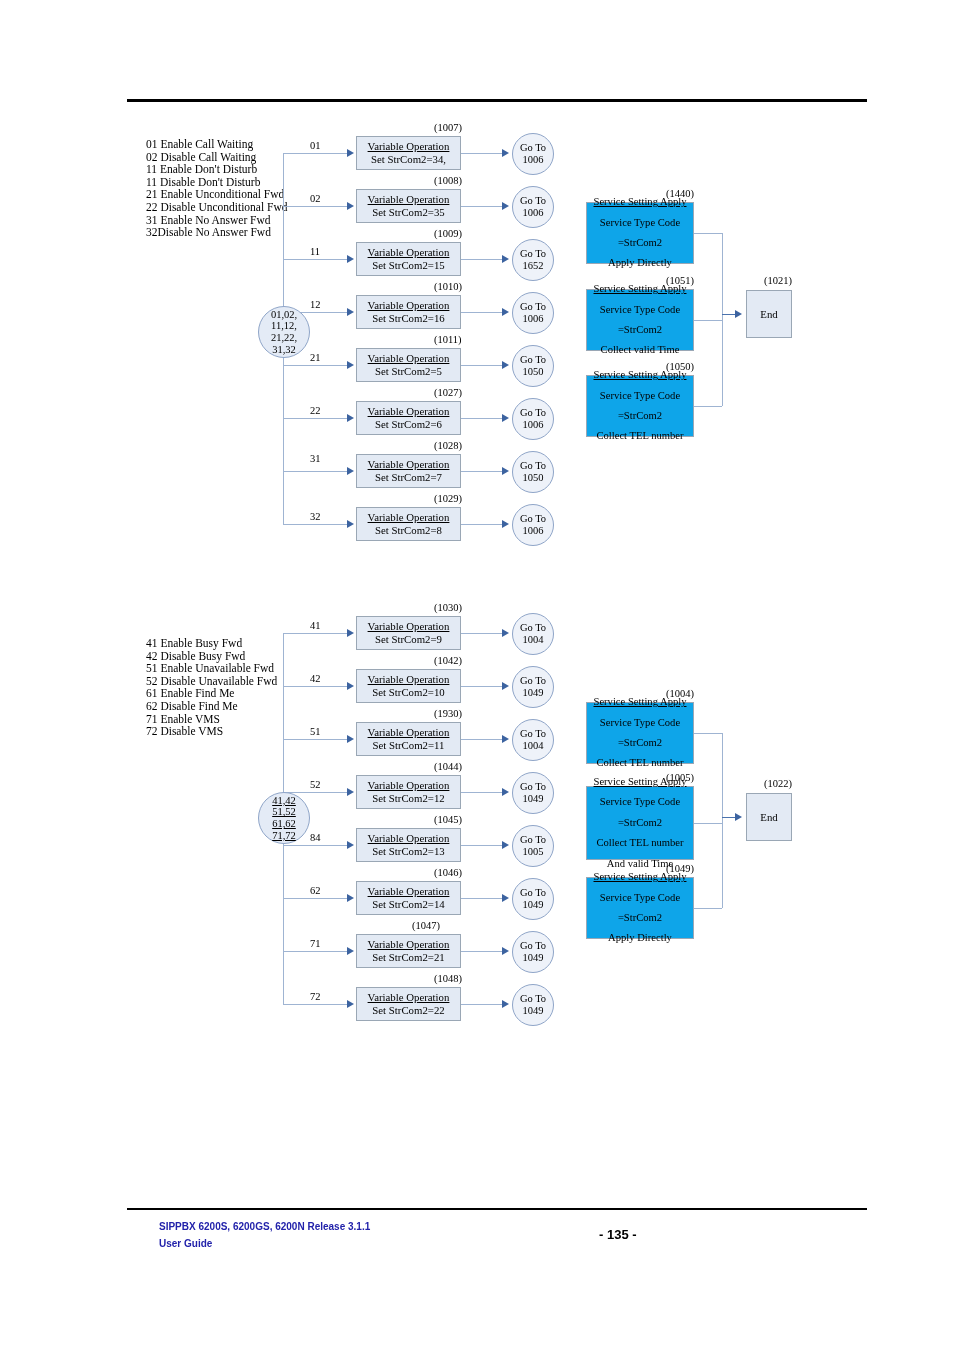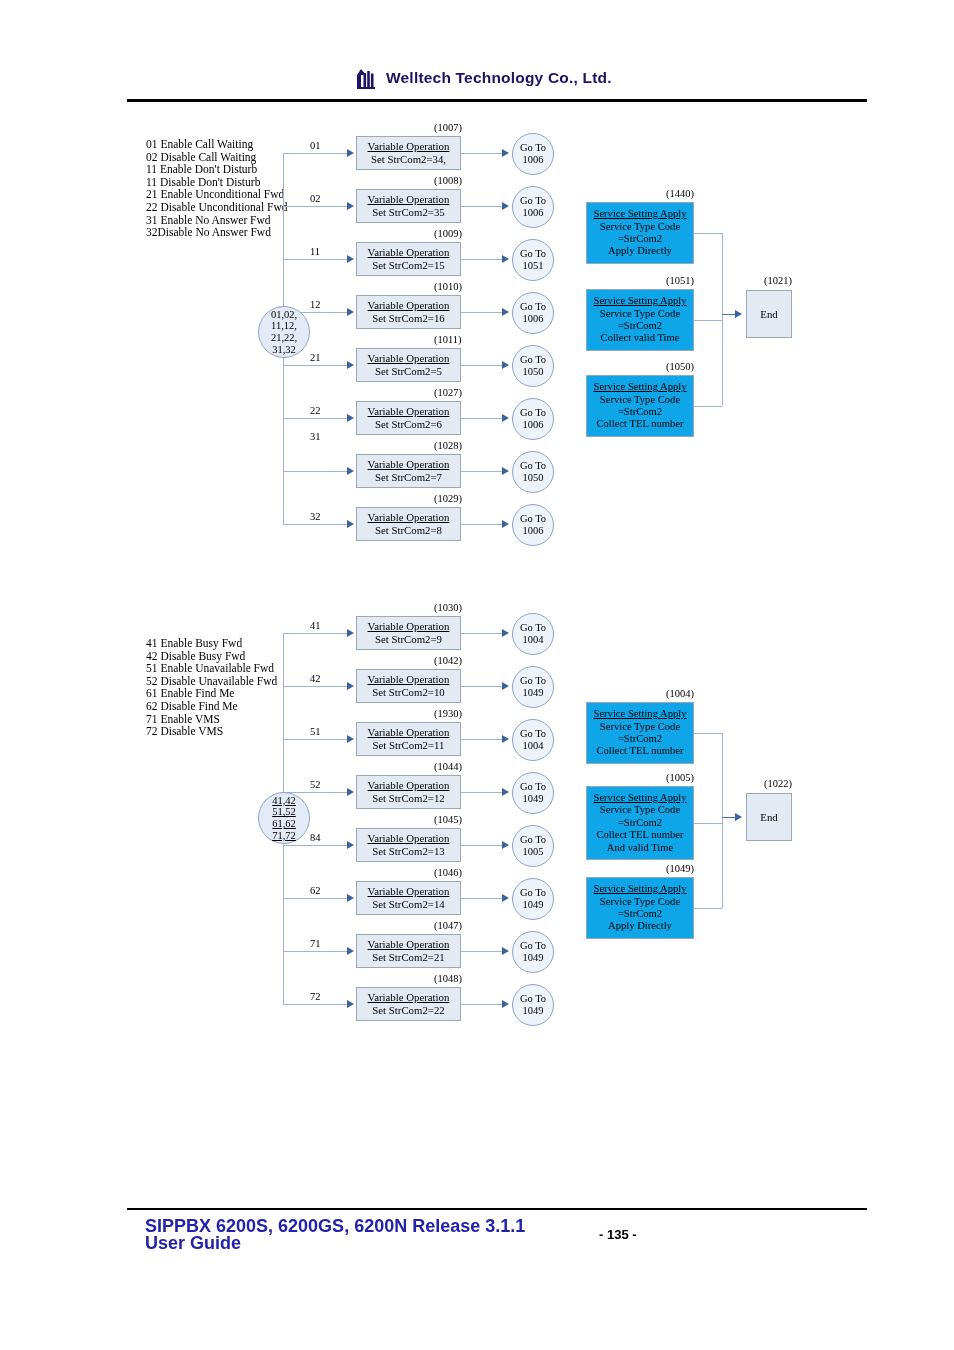--- a/index.html
+++ b/index.html
@@ -9,21 +9,21 @@
   
   .hdr{position:absolute;left:127px;top:62px;width:740px;height:46px;}
   .hdr-inner{position:absolute;left:228px;top:4px;display:flex;align-items:center;gap:5px;}
   .logo{width:26px;height:24px;position:relative;display:block;}
   .hdr-title{font-family:"Liberation Sans",sans-serif;font-weight:bold;font-size:15.5px;color:#1b1464;letter-spacing:.2px;white-space:nowrap;}
   .hdr-rule{position:absolute;left:0;top:37px;width:740px;height:3px;background:#000;}
 
   
   .ftr{position:absolute;left:127px;top:1208px;width:740px;}
   .ftr-rule{position:absolute;left:0;top:0;width:740px;height:2px;background:#000;}
-  .ftr-txt{position:absolute;left:18px;top:10px;font-family:"Liberation Sans",sans-serif;font-weight:bold;font-size:18px;color:#2222aa;line-height:17px;white-space:nowrap;}
+  .ftr-txt{position:absolute;left:32px;top:10px;font-family:"Liberation Sans",sans-serif;font-weight:bold;font-size:10px;color:#2222aa;line-height:17px;white-space:nowrap;}
   .ftr-pg{position:absolute;left:472px;top:19px;font-family:"Liberation Sans",sans-serif;font-weight:bold;font-size:13px;color:#000;white-space:nowrap;}
 
   
   .legend{position:absolute;font-size:11.5px;line-height:12.6px;white-space:nowrap;color:#000;}
   .legend div{height:12.6px;}
 
   .dcircle{position:absolute;border:1px solid #8fa5c8;background:#e4ebf6;border-radius:50%;
            display:flex;flex-direction:column;align-items:center;justify-content:center;
            font-size:10.5px;line-height:11.6px;color:#000;}
   .dcircle span{display:block;}
@@ -31,21 +31,21 @@
   .gbox{position:absolute;border:1px solid #9aa7b5;background:#e3eaf4;box-sizing:border-box;
         display:flex;flex-direction:column;align-items:center;justify-content:center;
         font-size:10.8px;line-height:12.6px;color:#000;text-align:center;}
   .gbox .ttl{text-decoration:underline;white-space:nowrap;}
   .gbox .ln{white-space:nowrap;}
 
   .sbox{position:absolute;border:1px solid #9aa7b5;background:#0ea5e9;box-sizing:border-box;
         display:flex;flex-direction:column;align-items:center;justify-content:center;
         font-size:10.6px;line-height:12.4px;color:#000;text-align:center;}
   .sbox .ttl{text-decoration:underline;white-space:nowrap;}
-  .sbox .ln{white-space:nowrap;}
+  .sbox .ln{white-space:nowrap;margin-top:8px;}
 
   .endbox{position:absolute;border:1px solid #9aa7b5;background:#e3eaf4;box-sizing:border-box;
           display:flex;align-items:center;justify-content:center;font-size:10.8px;color:#000;}
 
   .gotocirc{position:absolute;border:1px solid #8fa5c8;background:#eef2f9;border-radius:50%;
             display:flex;flex-direction:column;align-items:center;justify-content:center;
             font-size:10.5px;line-height:11.6px;color:#000;}
 
   .tag{position:absolute;font-size:10.5px;color:#000;white-space:nowrap;}
   .blabel{position:absolute;font-size:10.5px;color:#000;white-space:nowrap;}
@@ -55,31 +55,20 @@
   .hline-d{position:absolute;height:1px;background:#4a72ad;}
   .arrow{position:absolute;width:0;height:0;border-top:4px solid transparent;
          border-bottom:4px solid transparent;border-left:7px solid #3c63a0;}
 </style>
 </head>
 <body>
 
 <div class="page">
 
   <div class="hdr">
-    <div class="hdr-inner">
-      <svg class="logo" viewBox="0 0 26 24">
-        <path d="M2 21 L2 9 L6 3 L6 21 Z" fill="#1b1464"></path>
-        <path d="M6 3 L11 9 L6 9 Z" fill="#1b1464"></path>
-        <rect x="8.5" y="7" width="2.6" height="14" fill="#1b1464"></rect>
-        <rect x="12.2" y="5" width="2.6" height="16" fill="#1b1464"></rect>
-        <rect x="15.9" y="7.5" width="2.6" height="13.5" fill="#1b1464"></rect>
-        <path d="M2 21 L20 21 L20 23 L2 23 Z" fill="#1b1464"></path>
-      </svg>
-      <span class="hdr-title">Welltech Technology Co., Ltd.</span>
-    </div>
     <div class="hdr-rule"></div>
   </div>
 
   <div id="diagram">
       <div class="legend" style="left:146px;top:138px;">
         <div class="">01 Enable Call Waiting</div>
         <div class="">02 Disable Call Waiting</div>
         <div class="">11 Enable Don't Disturb</div>
         <div class="">11 Disable Don't Disturb</div>
         <div class="">21 Enable Unconditional Fwd</div>
@@ -120,21 +109,21 @@
         <div class="ttl">Variable Operation</div>
         <div class="ln">Set StrCom2=15</div>
       </div>
       <div class="hline" style="left:283px;top:258.5px;width:64px;"></div>
       <div class="arrow" style="left:347px;top:254.5px;"></div>
       <div class="blabel" style="left:310px;top:245.5px;">11</div>
       <div class="hline" style="left:461px;top:258.5px;width:42px;"></div>
       <div class="arrow" style="left:502px;top:254.5px;"></div>
       <div class="gotocirc" style="left:512px;top:238.5px;width:40px;height:40px;">
         <div class="">Go To</div>
-        <div class="">1051</div>
+        <div class="">1652</div>
       </div>
       <div class="tag" style="left:434px;top:281px;">(1010)</div>
       <div class="gbox" style="left:356px;top:295px;width:105px;height:34px;">
         <div class="ttl">Variable Operation</div>
         <div class="ln">Set StrCom2=16</div>
       </div>
       <div class="hline" style="left:283px;top:311.5px;width:64px;"></div>
       <div class="arrow" style="left:347px;top:307.5px;"></div>
       <div class="blabel" style="left:310px;top:298.5px;">12</div>
       <div class="hline" style="left:461px;top:311.5px;width:42px;"></div>
@@ -171,21 +160,21 @@
         <div class="">Go To</div>
         <div class="">1006</div>
       </div>
       <div class="tag" style="left:434px;top:440px;">(1028)</div>
       <div class="gbox" style="left:356px;top:454px;width:105px;height:34px;">
         <div class="ttl">Variable Operation</div>
         <div class="ln">Set StrCom2=7</div>
       </div>
       <div class="hline" style="left:283px;top:470.5px;width:64px;"></div>
       <div class="arrow" style="left:347px;top:466.5px;"></div>
-      <div class="blabel" style="left:310px;top:431px;">31</div>
+      <div class="blabel" style="left:310px;top:453px;">31</div>
       <div class="hline" style="left:461px;top:470.5px;width:42px;"></div>
       <div class="arrow" style="left:502px;top:466.5px;"></div>
       <div class="gotocirc" style="left:512px;top:450.5px;width:40px;height:40px;">
         <div class="">Go To</div>
         <div class="">1050</div>
       </div>
       <div class="tag" style="left:434px;top:493px;">(1029)</div>
       <div class="gbox" style="left:356px;top:507px;width:105px;height:34px;">
         <div class="ttl">Variable Operation</div>
         <div class="ln">Set StrCom2=8</div>
@@ -324,21 +313,21 @@
       </div>
       <div class="hline" style="left:283px;top:897.5px;width:64px;"></div>
       <div class="arrow" style="left:347px;top:893.5px;"></div>
       <div class="blabel" style="left:310px;top:884.5px;">62</div>
       <div class="hline" style="left:461px;top:897.5px;width:42px;"></div>
       <div class="arrow" style="left:502px;top:893.5px;"></div>
       <div class="gotocirc" style="left:512px;top:877.5px;width:40px;height:40px;">
         <div class="">Go To</div>
         <div class="">1049</div>
       </div>
-      <div class="tag" style="left:434px;top:920px;">(1047)</div>
+      <div class="tag" style="left:412px;top:920px;">(1047)</div>
       <div class="gbox" style="left:356px;top:934px;width:105px;height:34px;">
         <div class="ttl">Variable Operation</div>
         <div class="ln">Set StrCom2=21</div>
       </div>
       <div class="hline" style="left:283px;top:950.5px;width:64px;"></div>
       <div class="arrow" style="left:347px;top:946.5px;"></div>
       <div class="blabel" style="left:310px;top:937.5px;">71</div>
       <div class="hline" style="left:461px;top:950.5px;width:42px;"></div>
       <div class="arrow" style="left:502px;top:946.5px;"></div>
       <div class="gotocirc" style="left:512px;top:930.5px;width:40px;height:40px;">

